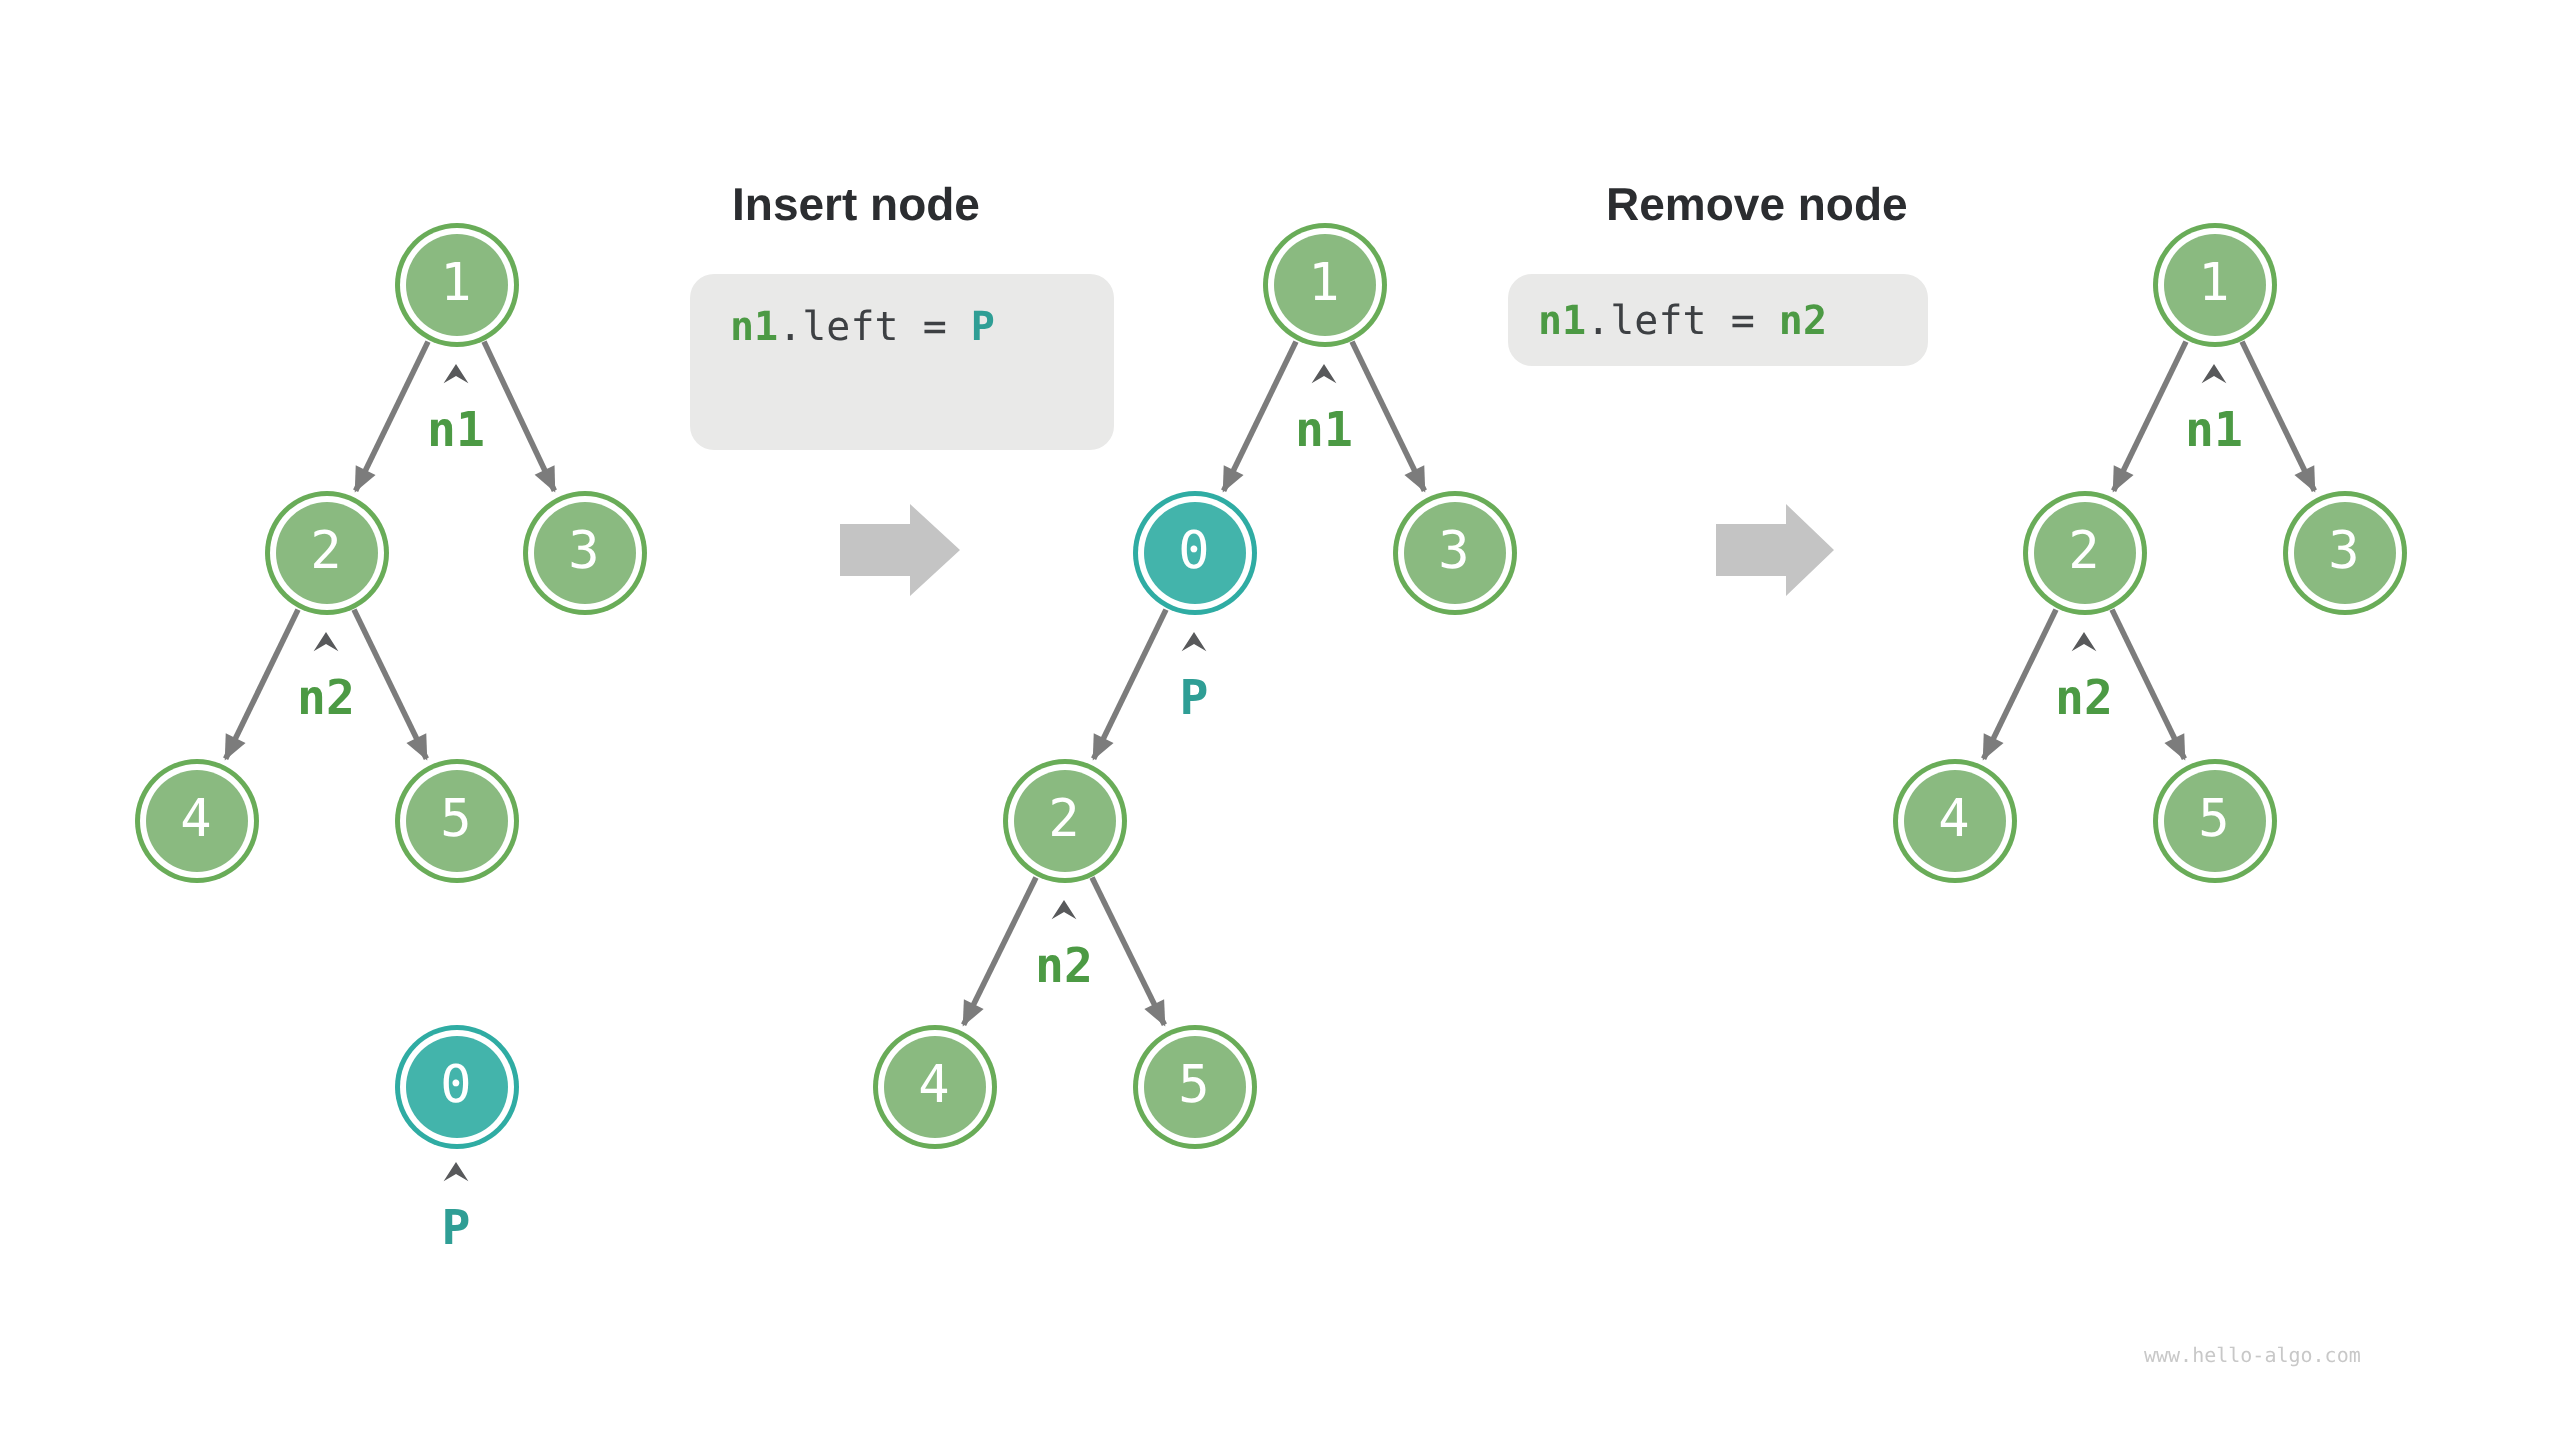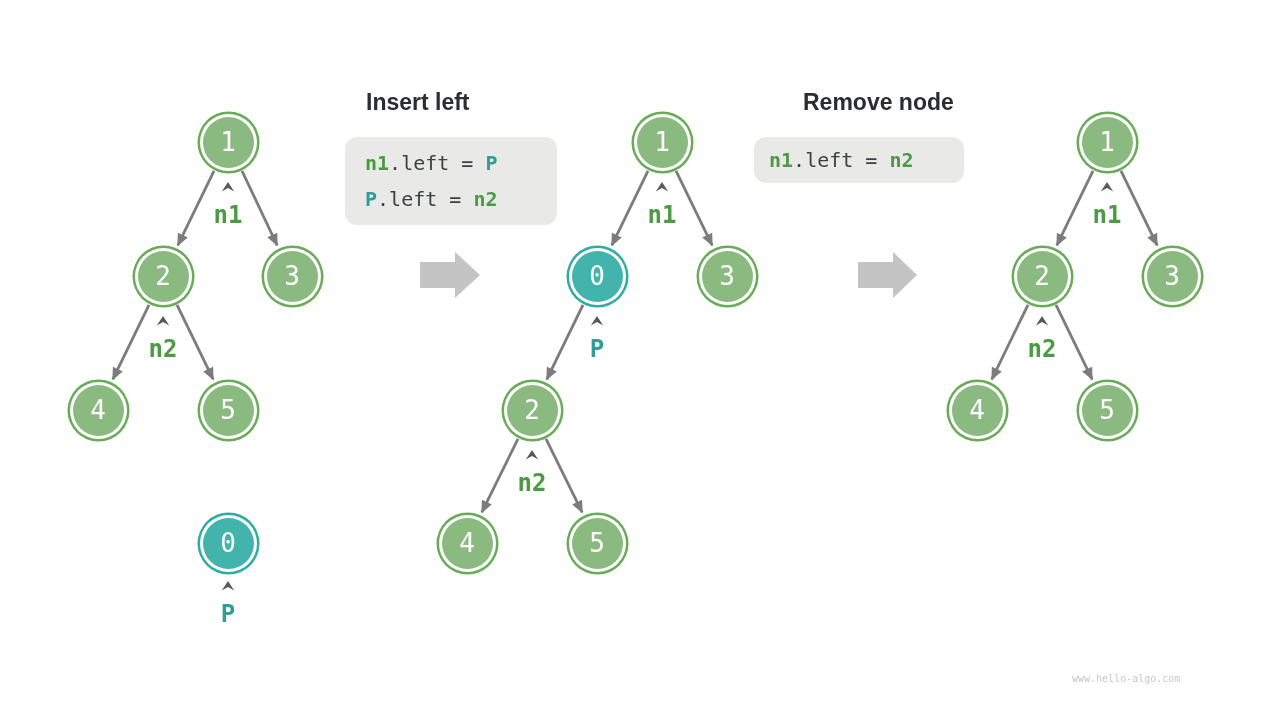--- a/index.html
+++ b/index.html
@@ -58,26 +58,25 @@
     <path d="M-6.2,4.6 L0,-5 L6.2,4.6 L0,1 Z" fill="#58595B" transform="translate(228,187)"></path>
     <path d="M-6.2,4.6 L0,-5 L6.2,4.6 L0,1 Z" fill="#58595B" transform="translate(163,321)"></path>
     <path d="M-6.2,4.6 L0,-5 L6.2,4.6 L0,1 Z" fill="#58595B" transform="translate(228,586)"></path>
     <path d="M-6.2,4.6 L0,-5 L6.2,4.6 L0,1 Z" fill="#58595B" transform="translate(662,187)"></path>
     <path d="M-6.2,4.6 L0,-5 L6.2,4.6 L0,1 Z" fill="#58595B" transform="translate(597,321)"></path>
     <path d="M-6.2,4.6 L0,-5 L6.2,4.6 L0,1 Z" fill="#58595B" transform="translate(532,455)"></path>
     <path d="M-6.2,4.6 L0,-5 L6.2,4.6 L0,1 Z" fill="#58595B" transform="translate(1107,187)"></path>
     <path d="M-6.2,4.6 L0,-5 L6.2,4.6 L0,1 Z" fill="#58595B" transform="translate(1042,321)"></path>
   </svg>
 
-  <div class="panel-title" style="left:366px;top:88px">Insert left</div>
+  <div class="panel-title" style="left:366px;top:88px">Insert node</div>
   <div class="panel-title" style="left:803px;top:88px">Remove node</div>
 
   <div class="code-box" style="left:345px;top:137px;width:212px;height:88px;padding:8px 0 0 20px">
     <div class="code-line"><span class="tok-green">n1</span><span class="tok-plain">.left = </span><span class="tok-teal">P</span></div>
-    <div class="code-line"><span class="tok-teal">P</span><span class="tok-plain">.left = </span><span class="tok-green">n2</span></div>
   </div>
 
   <div class="code-box" style="left:754px;top:137px;width:210px;height:46px;padding:5px 0 0 15px">
     <div class="code-line"><span class="tok-green">n1</span><span class="tok-plain">.left = </span><span class="tok-green">n2</span></div>
   </div>
 
   <div class="node green" style="left:202.5px;top:116.5px">
       <span>1</span>
     </div>
   <div class="node green" style="left:137.5px;top:250.5px">

